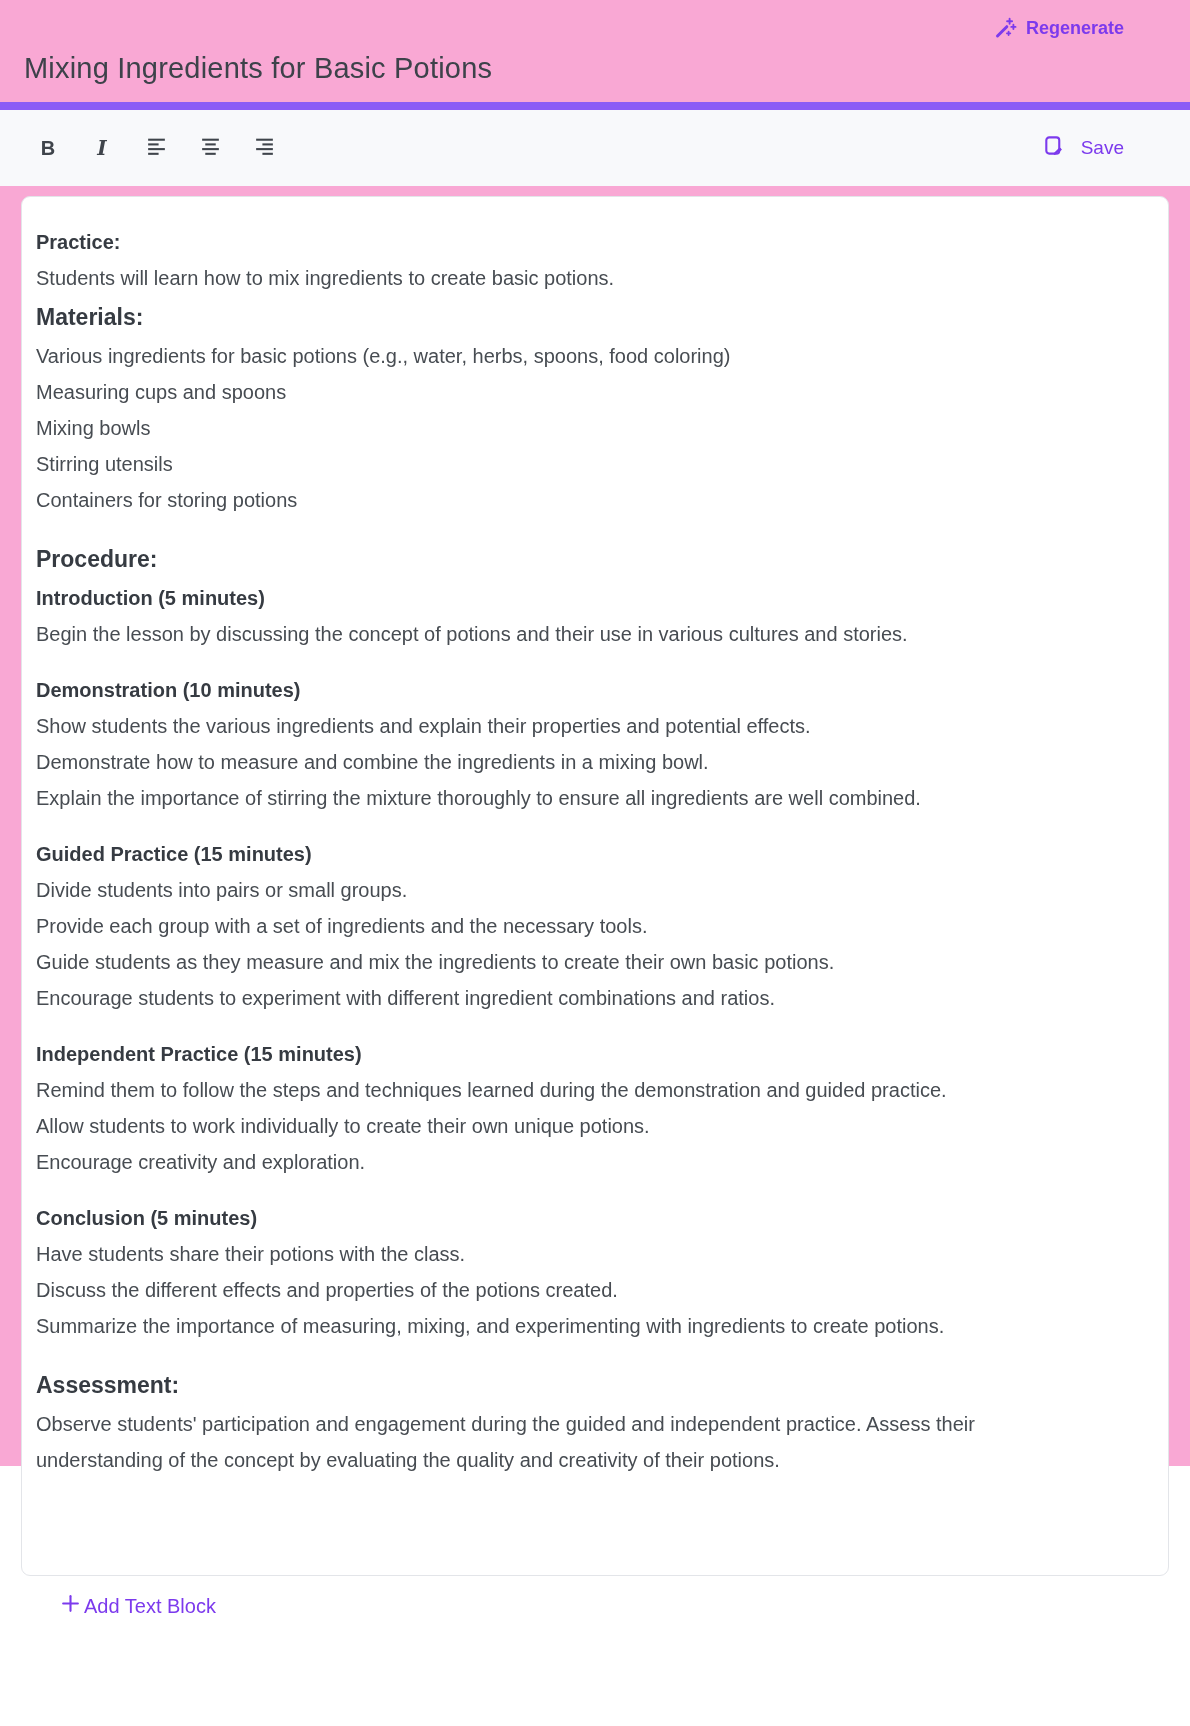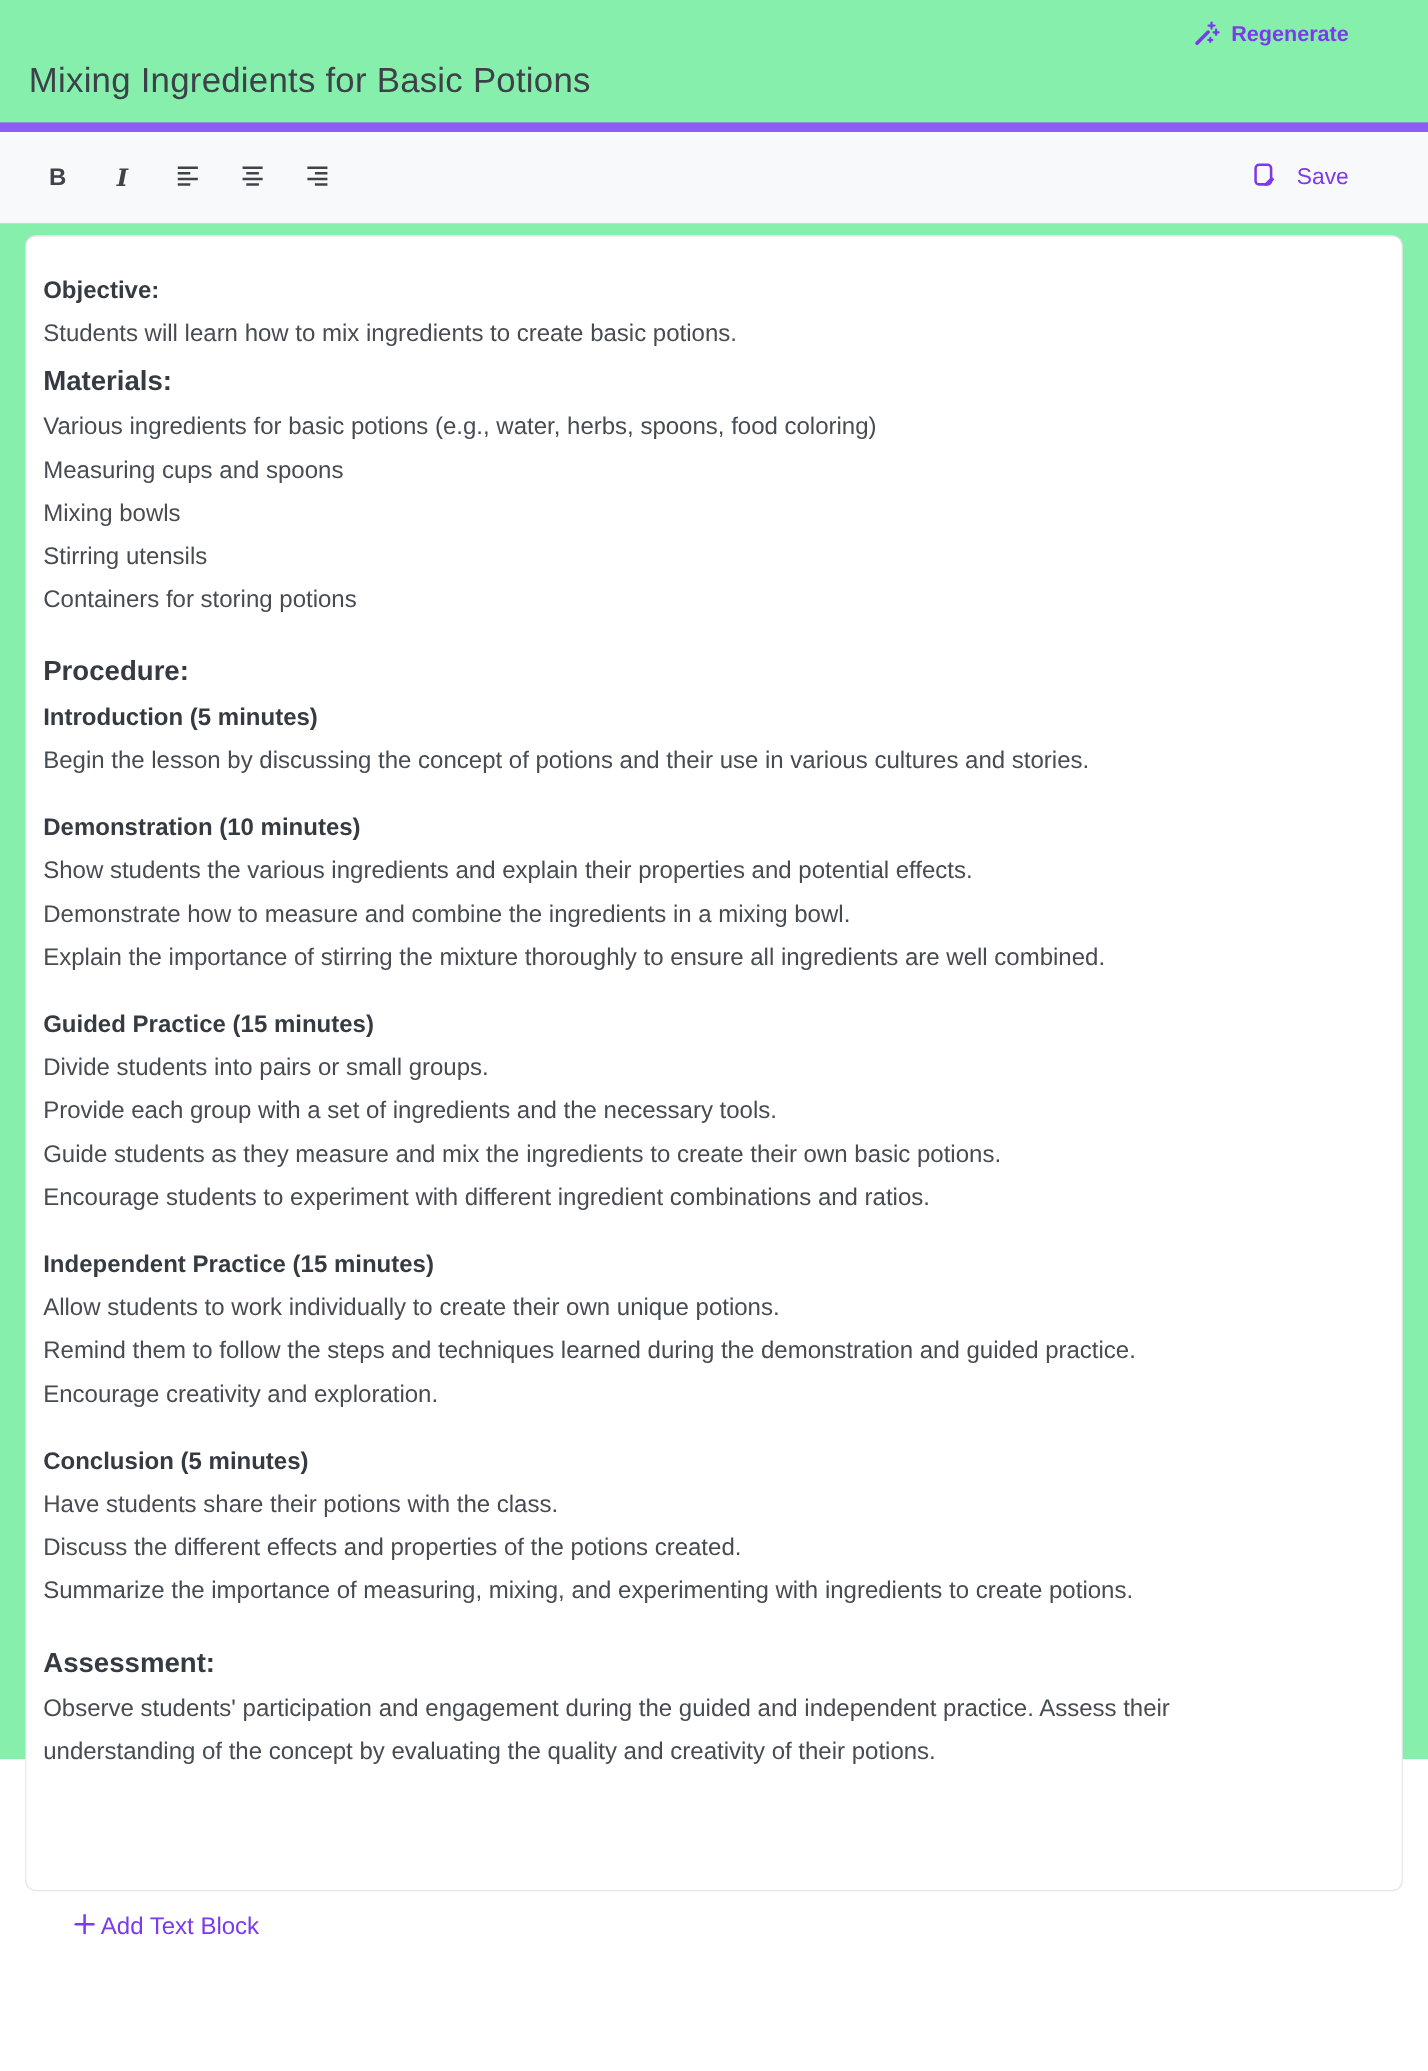--- a/index.html
+++ b/index.html
@@ -2,21 +2,21 @@
 <html><head>
 <meta charset="utf-8">
 <style>
   * { margin:0; padding:0; box-sizing:border-box; }
   html,body { background:#ffffff; }
   body {
     width:1190px; height:1726px; overflow:hidden;
     font-family:"Liberation Sans","DejaVu Sans",sans-serif;
     position:relative;
   }
-  .page { width:1190px; height:1466px; background:#86efac; }
+  .page { width:1190px; height:1466px; background:#f9a8d4; }
 
   
   .top-bar { display:flex; justify-content:flex-end; align-items:center; padding:14px 66px 0 0; height:42px; }
   .regen-btn { display:flex; align-items:center; gap:9px; color:#7C3AED; font-size:18px; font-weight:700; cursor:pointer; background:none; border:none; font-family:inherit; }
   .regen-btn svg { display:block; }
 
   
   .title-wrap { padding:10px 24px 17px 24px; border-bottom:8px solid #8b5cf6; }
   .doc-title { font-size:29px; font-weight:400; color:#3d424a; letter-spacing:0.2px; }
 
@@ -115,43 +115,43 @@
           <path d="M19.2 14.7 l1.6 1.6 -2.2 2.2 -1.6 -1.6 z" fill="#7C3AED"></path>
           <path d="M12.6 21.3 l1.2 -0.2 -1 -1 z" fill="#7C3AED"></path>
         </svg>
       </span>
       <span>Save</span>
     </button>
   </div>
 
   <div class="card">
     <div>
-        <div class="blk h-sm">Objective:</div>
+        <div class="blk h-sm">Practice:</div>
         <div class="blk line">Students will learn how to mix ingredients to create basic potions.</div>
         <div class="blk h-lg">Materials:</div>
         <div class="blk line">Various ingredients for basic potions (e.g., water, herbs, spoons, food coloring)</div>
         <div class="blk line">Measuring cups and spoons</div>
         <div class="blk line">Mixing bowls</div>
         <div class="blk line">Stirring utensils</div>
         <div class="blk line">Containers for storing potions</div>
         <div class="blk h-lg gap">Procedure:</div>
         <div class="blk h-sm">Introduction (5 minutes)</div>
         <div class="blk line">Begin the lesson by discussing the concept of potions and their use in various cultures and stories.</div>
         <div class="blk h-sm gap">Demonstration (10 minutes)</div>
         <div class="blk line">Show students the various ingredients and explain their properties and potential effects.</div>
         <div class="blk line">Demonstrate how to measure and combine the ingredients in a mixing bowl.</div>
         <div class="blk line">Explain the importance of stirring the mixture thoroughly to ensure all ingredients are well combined.</div>
         <div class="blk h-sm gap">Guided Practice (15 minutes)</div>
         <div class="blk line">Divide students into pairs or small groups.</div>
         <div class="blk line">Provide each group with a set of ingredients and the necessary tools.</div>
         <div class="blk line">Guide students as they measure and mix the ingredients to create their own basic potions.</div>
         <div class="blk line">Encourage students to experiment with different ingredient combinations and ratios.</div>
         <div class="blk h-sm gap">Independent Practice (15 minutes)</div>
+        <div class="blk line">Remind them to follow the steps and techniques learned during the demonstration and guided practice.</div>
         <div class="blk line">Allow students to work individually to create their own unique potions.</div>
-        <div class="blk line">Remind them to follow the steps and techniques learned during the demonstration and guided practice.</div>
         <div class="blk line">Encourage creativity and exploration.</div>
         <div class="blk h-sm gap">Conclusion (5 minutes)</div>
         <div class="blk line">Have students share their potions with the class.</div>
         <div class="blk line">Discuss the different effects and properties of the potions created.</div>
         <div class="blk line">Summarize the importance of measuring, mixing, and experimenting with ingredients to create potions.</div>
         <div class="blk h-lg gap">Assessment:</div>
         <div class="blk line">Observe students' participation and engagement during the guided and independent practice. Assess their understanding of the concept by evaluating the quality and creativity of their potions.</div>
       </div>
   </div>
 

